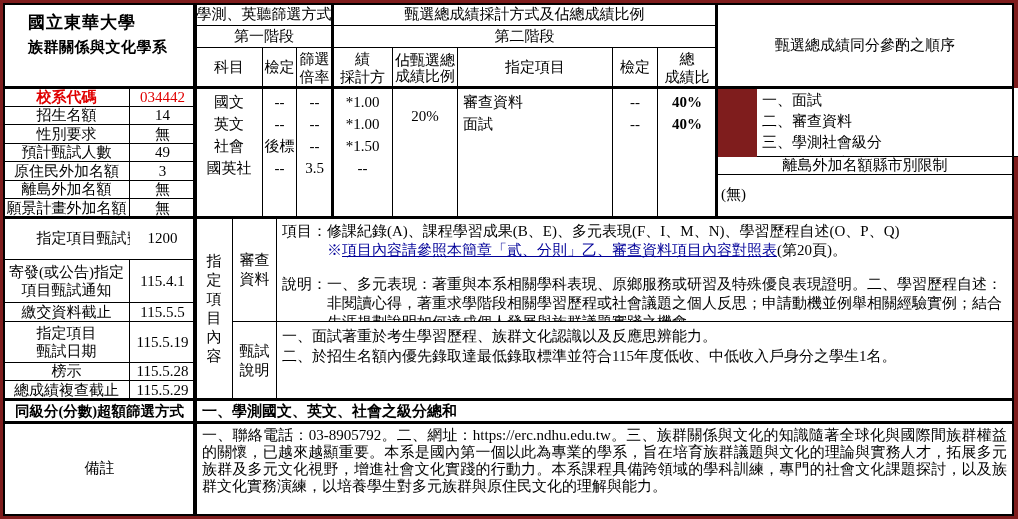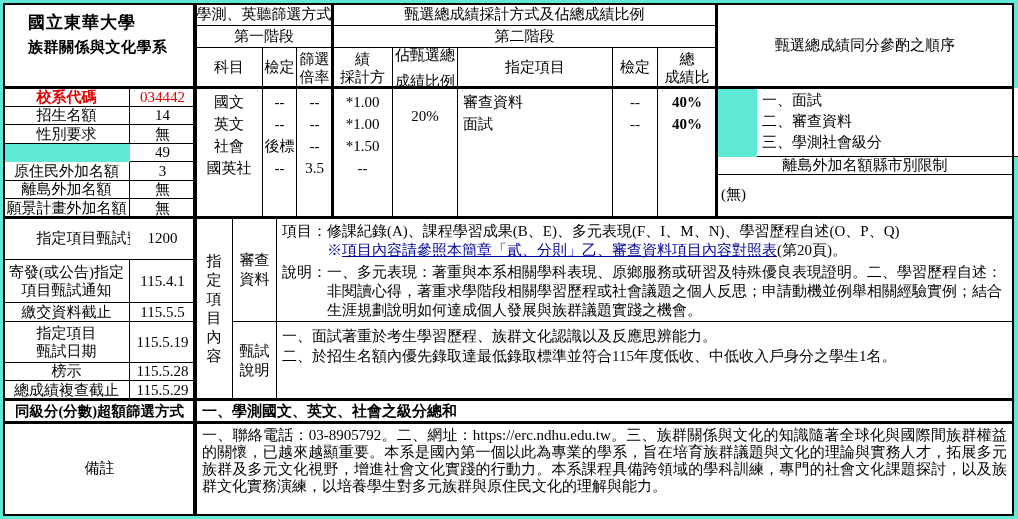--- a/index.html
+++ b/index.html
@@ -1,17 +1,17 @@
 <!DOCTYPE html>
 <html><head>
 <meta charset="utf-8">
 <style>
   html,body{margin:0;padding:0;background:#fff;}
   body{font-family:"Liberation Serif","DejaVu Serif",serif;color:#000;font-size:15px;}
-  #page{position:relative;width:1018px;height:519px;background:#5eead4;overflow:hidden;}
+  #page{position:relative;width:1018px;height:519px;background:#7f1d1d;overflow:hidden;}
   .cell{position:absolute;box-sizing:border-box;border-right:1px solid #000;border-bottom:1px solid #000;background:#fff;overflow:hidden;}
   .center{display:flex;align-items:center;justify-content:center;text-align:center;}
   .pre{white-space:pre-line;}
   .line{position:absolute;background:#000;}
   .outer{position:absolute;left:3px;top:3px;width:1011px;height:513px;border:2px solid #000;box-sizing:border-box;pointer-events:none;}
   .school{padding:7px 0 0 24px;}
   .school .nm{font-size:17px;font-weight:bold;letter-spacing:1px;}
   .school .dp{font-size:15px;font-weight:bold;margin-top:4px;letter-spacing:0.5px;}
   .red{color:#e00000;}
   .bold{font-weight:bold;}
@@ -47,34 +47,35 @@
 
   <div class="cell center" style="left:196px;top:26px;width:137px;height:22px;">第一階段</div>
   <div class="cell center" style="left:333px;top:26px;width:384px;height:22px;">第二階段</div>
 
   <div class="cell center" style="left:196px;top:48px;width:67px;height:40px;">科目</div>
   <div class="cell center" style="left:263px;top:48px;width:34px;height:40px;">檢定</div>
   <div class="cell center pre" style="left:297px;top:48px;width:36px;height:40px;line-height:18px;">篩選
 倍率</div>
   <div class="cell center pre" style="left:333px;top:48px;width:60px;height:40px;line-height:18px;">學測成績
 採計方式</div>
-  <div class="cell center pre" style="left:393px;top:48px;width:65px;height:40px;line-height:26px;">佔甄選總
+  <div class="cell center pre" style="left:393px;top:48px;width:65px;height:40px;line-height:16px;">佔甄選總
 成績比例</div>
   <div class="cell center" style="left:458px;top:48px;width:155px;height:40px;">指定項目</div>
   <div class="cell center" style="left:613px;top:48px;width:45px;height:40px;">檢定</div>
   <div class="cell center pre" style="left:658px;top:48px;width:59px;height:40px;line-height:18px;">佔甄選總
 成績比例</div>
   <div class="cell center" style="left:717px;top:4px;width:297px;height:84px;">甄選總成績同分參酌之順序</div>
 
   <div class="cell center red bold" style="left:4px;top:88px;width:126px;height:19px;">校系代碼</div>
   <div class="cell center red" style="left:130px;top:88px;width:66px;height:19px;">034442</div>
   <div class="cell center" style="left:4px;top:107px;width:126px;height:18px;">招生名額</div>
   <div class="cell center" style="left:130px;top:107px;width:66px;height:18px;">14</div>
   <div class="cell center" style="left:4px;top:125px;width:126px;height:19px;">性別要求</div>
   <div class="cell center" style="left:130px;top:125px;width:66px;height:19px;">無</div>
+  <div class="cell center" style="left:4px;top:144px;width:126px;height:18px;">預計甄試人數</div>
   <div class="cell center" style="left:130px;top:144px;width:66px;height:18px;">49</div>
   <div class="cell center" style="left:4px;top:162px;width:126px;height:19px;">原住民外加名額</div>
   <div class="cell center" style="left:130px;top:162px;width:66px;height:19px;">3</div>
   <div class="cell center" style="left:4px;top:181px;width:126px;height:18px;text-align:center;">離島外加名額</div>
   <div class="cell center" style="left:130px;top:181px;width:66px;height:18px;">無</div>
   <div class="cell center" style="left:4px;top:199px;width:126px;height:19px;">願景計畫外加名額</div>
   <div class="cell center" style="left:130px;top:199px;width:66px;height:19px;">無</div>
 
   <div class="cell subcol lh22" style="left:196px;top:88px;width:67px;height:130px;">
     <div>國文</div>
@@ -147,21 +148,21 @@
   <div class="cell content" style="left:277px;top:218px;width:737px;height:104px;">
     <div class="hang">
       <span class="pfx">項目：</span>
       <div class="bod">
         <div>修課紀錄(A)、課程學習成果(B、E)、多元表現(F、I、M、N)、學習歷程自述(O、P、Q)</div>
         <div>
           <span class="star">※</span><span class="link">項目內容請參照本簡章「貳、分則」乙、審查資料項目內容對照表</span><span>(第20頁)。</span>
         </div>
       </div>
     </div>
-    <div class="hang" style="margin-top:3px;">
+    <div class="hang" style="margin-top:15px;">
       <span class="pfx">說明：</span>
       <div class="bod">一、多元表現：著重與本系相關學科表現、原鄉服務或研習及特殊優良表現證明。二、學習歷程自述：非閱讀心得，著重求學階段相關學習歷程或社會議題之個人反思；申請動機並例舉相關經驗實例；結合生涯規劃說明如何達成個人發展與族群議題實踐之機會。</div>
     </div>
   </div>
   <div class="cell center pre" style="left:233px;top:322px;width:44px;height:78px;line-height:19px;">甄試
 說明</div>
   <div class="cell content" style="left:277px;top:322px;width:737px;height:78px;line-height:20px;">
     <div>一、面試著重於考生學習歷程、族群文化認識以及反應思辨能力。</div>
     <div>二、於招生名額內優先錄取達最低錄取標準並符合115年度低收、中低收入戶身分之學生1名。</div>
   </div>

